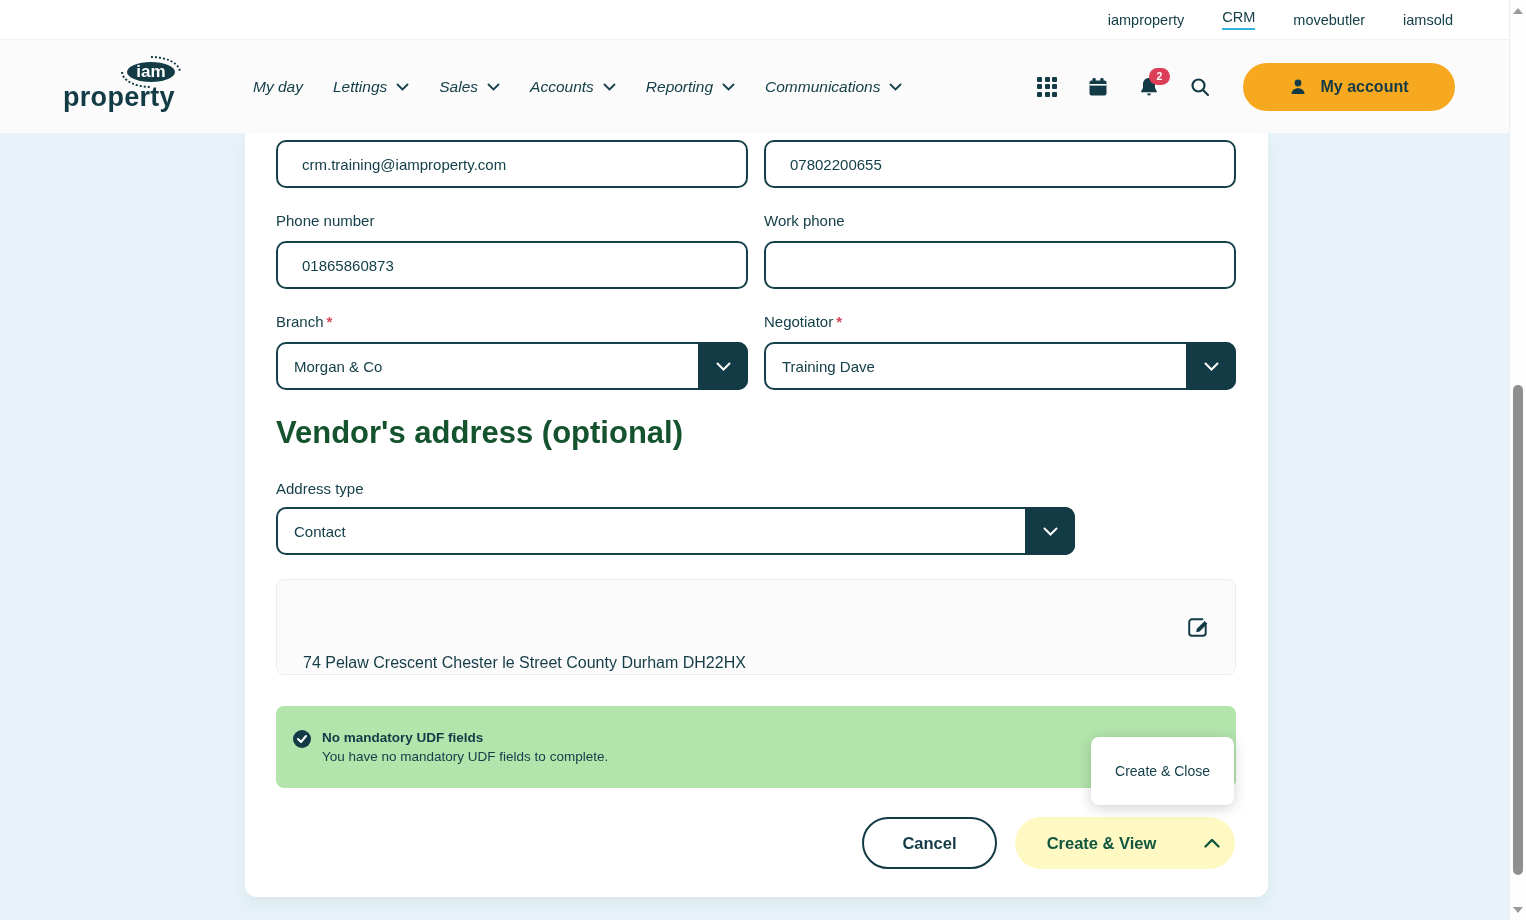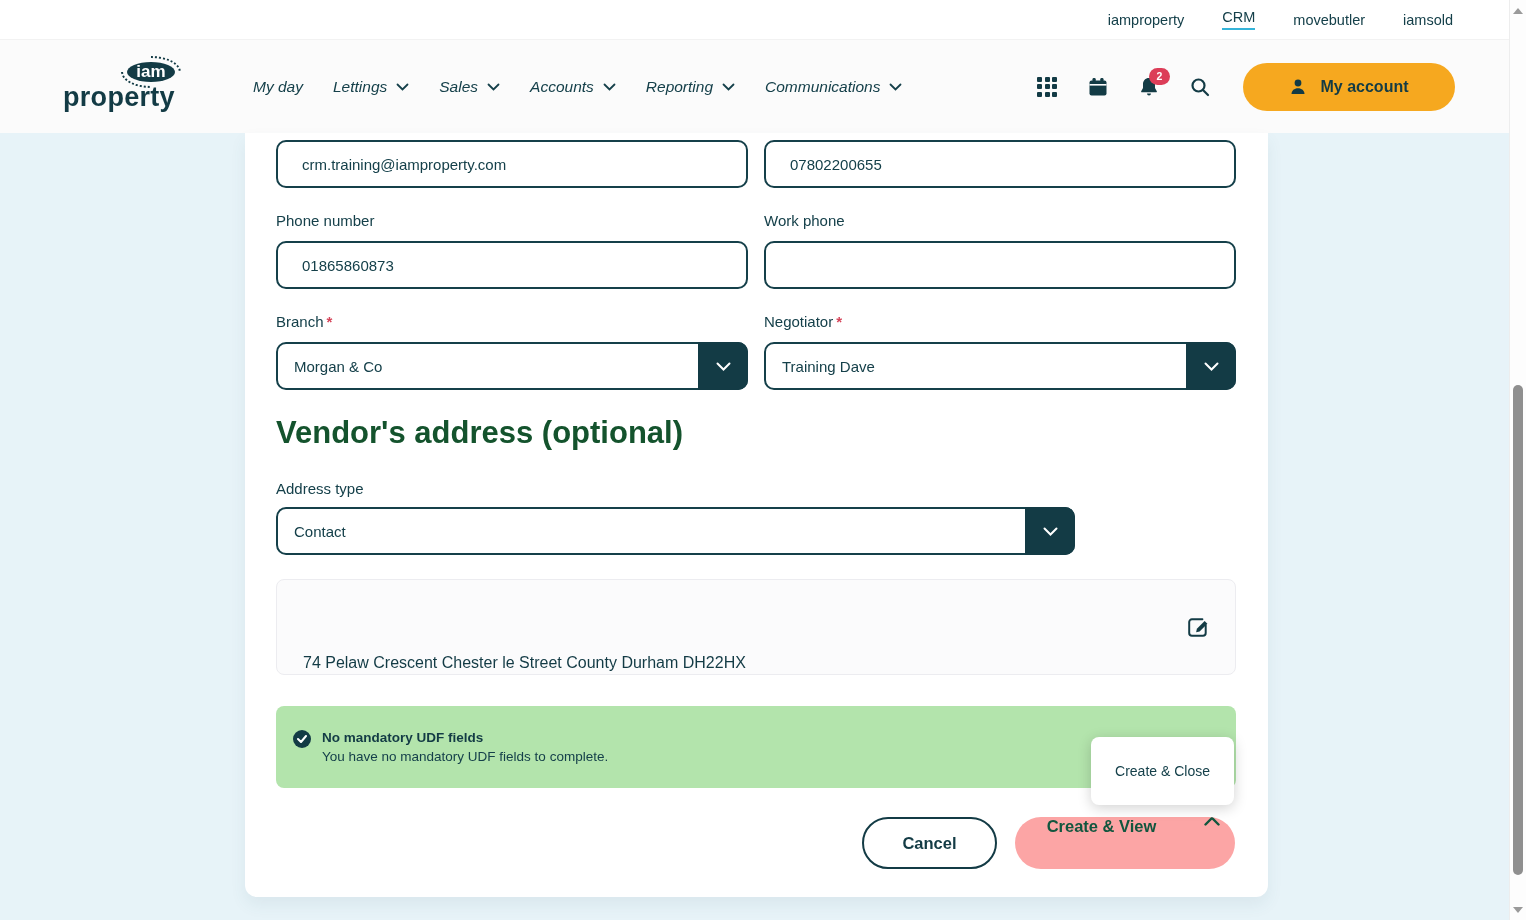--- a/index.html
+++ b/index.html
@@ -64,22 +64,22 @@
   .banner-title{position:absolute;left:46px;top:24px;font-size:13.5px;font-weight:bold;color:#133b45;}
   .banner-msg{position:absolute;left:46px;top:43px;font-size:13.5px;color:#15404a;}
 
   .popup{position:absolute;left:846px;top:604px;width:143px;height:68px;background:#ffffff;border-radius:8px;
          box-shadow:0 3px 14px rgba(0,0,0,.18);display:flex;align-items:center;justify-content:center;
          font-size:14px;color:#15404a;cursor:pointer;z-index:5;}
 
   .cancel-btn{position:absolute;left:617px;top:684px;width:135px;height:52px;border-radius:26px;background:#fff;
          border:2px solid #133b45;box-sizing:border-box;display:flex;align-items:center;justify-content:center;
          font-size:16.5px;font-weight:bold;color:#133b45;cursor:pointer;}
-  .cv-btn{position:absolute;left:770px;top:684px;width:220px;height:52px;border-radius:26px;background:#fca5a5;
-         display:flex;align-items:flex-start;overflow:hidden;cursor:pointer;}
+  .cv-btn{position:absolute;left:770px;top:684px;width:220px;height:52px;border-radius:26px;background:#fef9c3;
+         display:flex;align-items:center;overflow:hidden;cursor:pointer;}
   .cv-label{flex:1;display:flex;align-items:center;justify-content:center;font-size:16.5px;font-weight:bold;color:#11563e;}
   .cv-divider{width:1px;background:rgba(19,59,69,.22);margin:7px 0;}
   .cv-caret{width:46px;display:flex;align-items:center;justify-content:center;}
 
   
   .scrollbar{position:absolute;right:0;top:0;width:17px;height:920px;background:#fdfdfd;
          border-left:1px solid #ededed;box-sizing:border-box;}
   .sb-up{position:absolute;top:8px;left:3px;width:0;height:0;border-left:5px solid transparent;
          border-right:5px solid transparent;border-bottom:6px solid #9a9a9a;cursor:pointer;}
   .sb-down{position:absolute;bottom:7px;left:3px;width:0;height:0;border-left:5px solid transparent;

